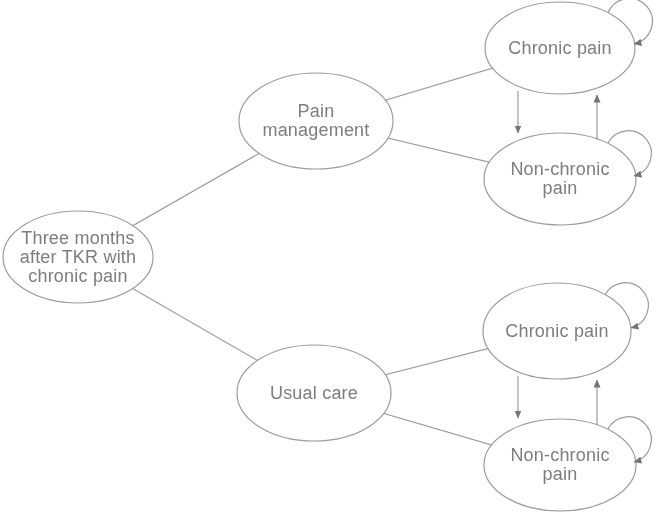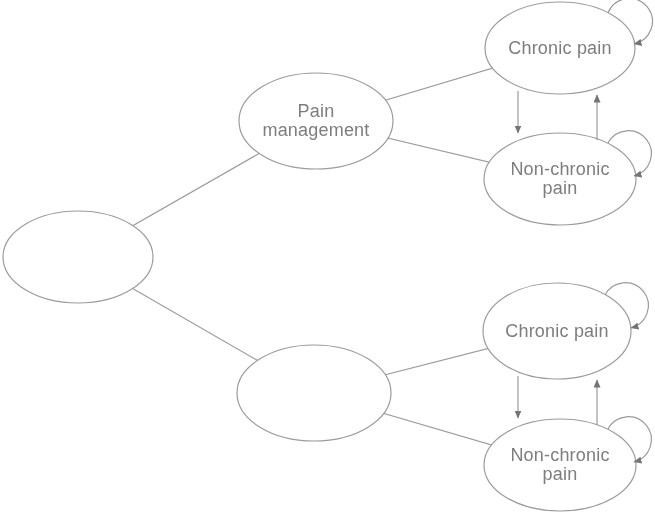--- a/index.html
+++ b/index.html
@@ -75,28 +75,32 @@
     </g>
 
     <g fill="none" stroke-width="1.2" stroke="#9b9b9b">
       <path d="M 608 13 A 23 23 0 1 1 634 44" marker-end="url(#arrowhead)"></path>
       <path d="M 608 143 A 23 23 0 1 1 634 176" marker-end="url(#arrowhead)"></path>
       <path d="M 605 295 A 23 23 0 1 1 631 328" marker-end="url(#arrowhead)"></path>
       <path d="M 608 429 A 23 23 0 1 1 634 462" marker-end="url(#arrowhead)"></path>
     </g>
   </svg>
 
+  <div class="node-label" style="left:78px;  top:257px; width:150px;">Three months
+after TKR with
+chronic pain</div>
 
   <div class="node-label" style="left:316px; top:121px; width:130px;">Pain
 management</div>
 
   <div class="node-label" style="left:560px; top:48px;  width:140px;">Chronic pain</div>
 
   <div class="node-label" style="left:560px; top:179px; width:140px;">Non-chronic
 pain</div>
 
+  <div class="node-label" style="left:314px; top:393px; width:130px;">Usual care</div>
 
   <div class="node-label" style="left:557px; top:331px; width:140px;">Chronic pain</div>
 
   <div class="node-label" style="left:560px; top:465px; width:140px;">Non-chronic
 pain</div>
 
 </div>
 
 </body></html>

